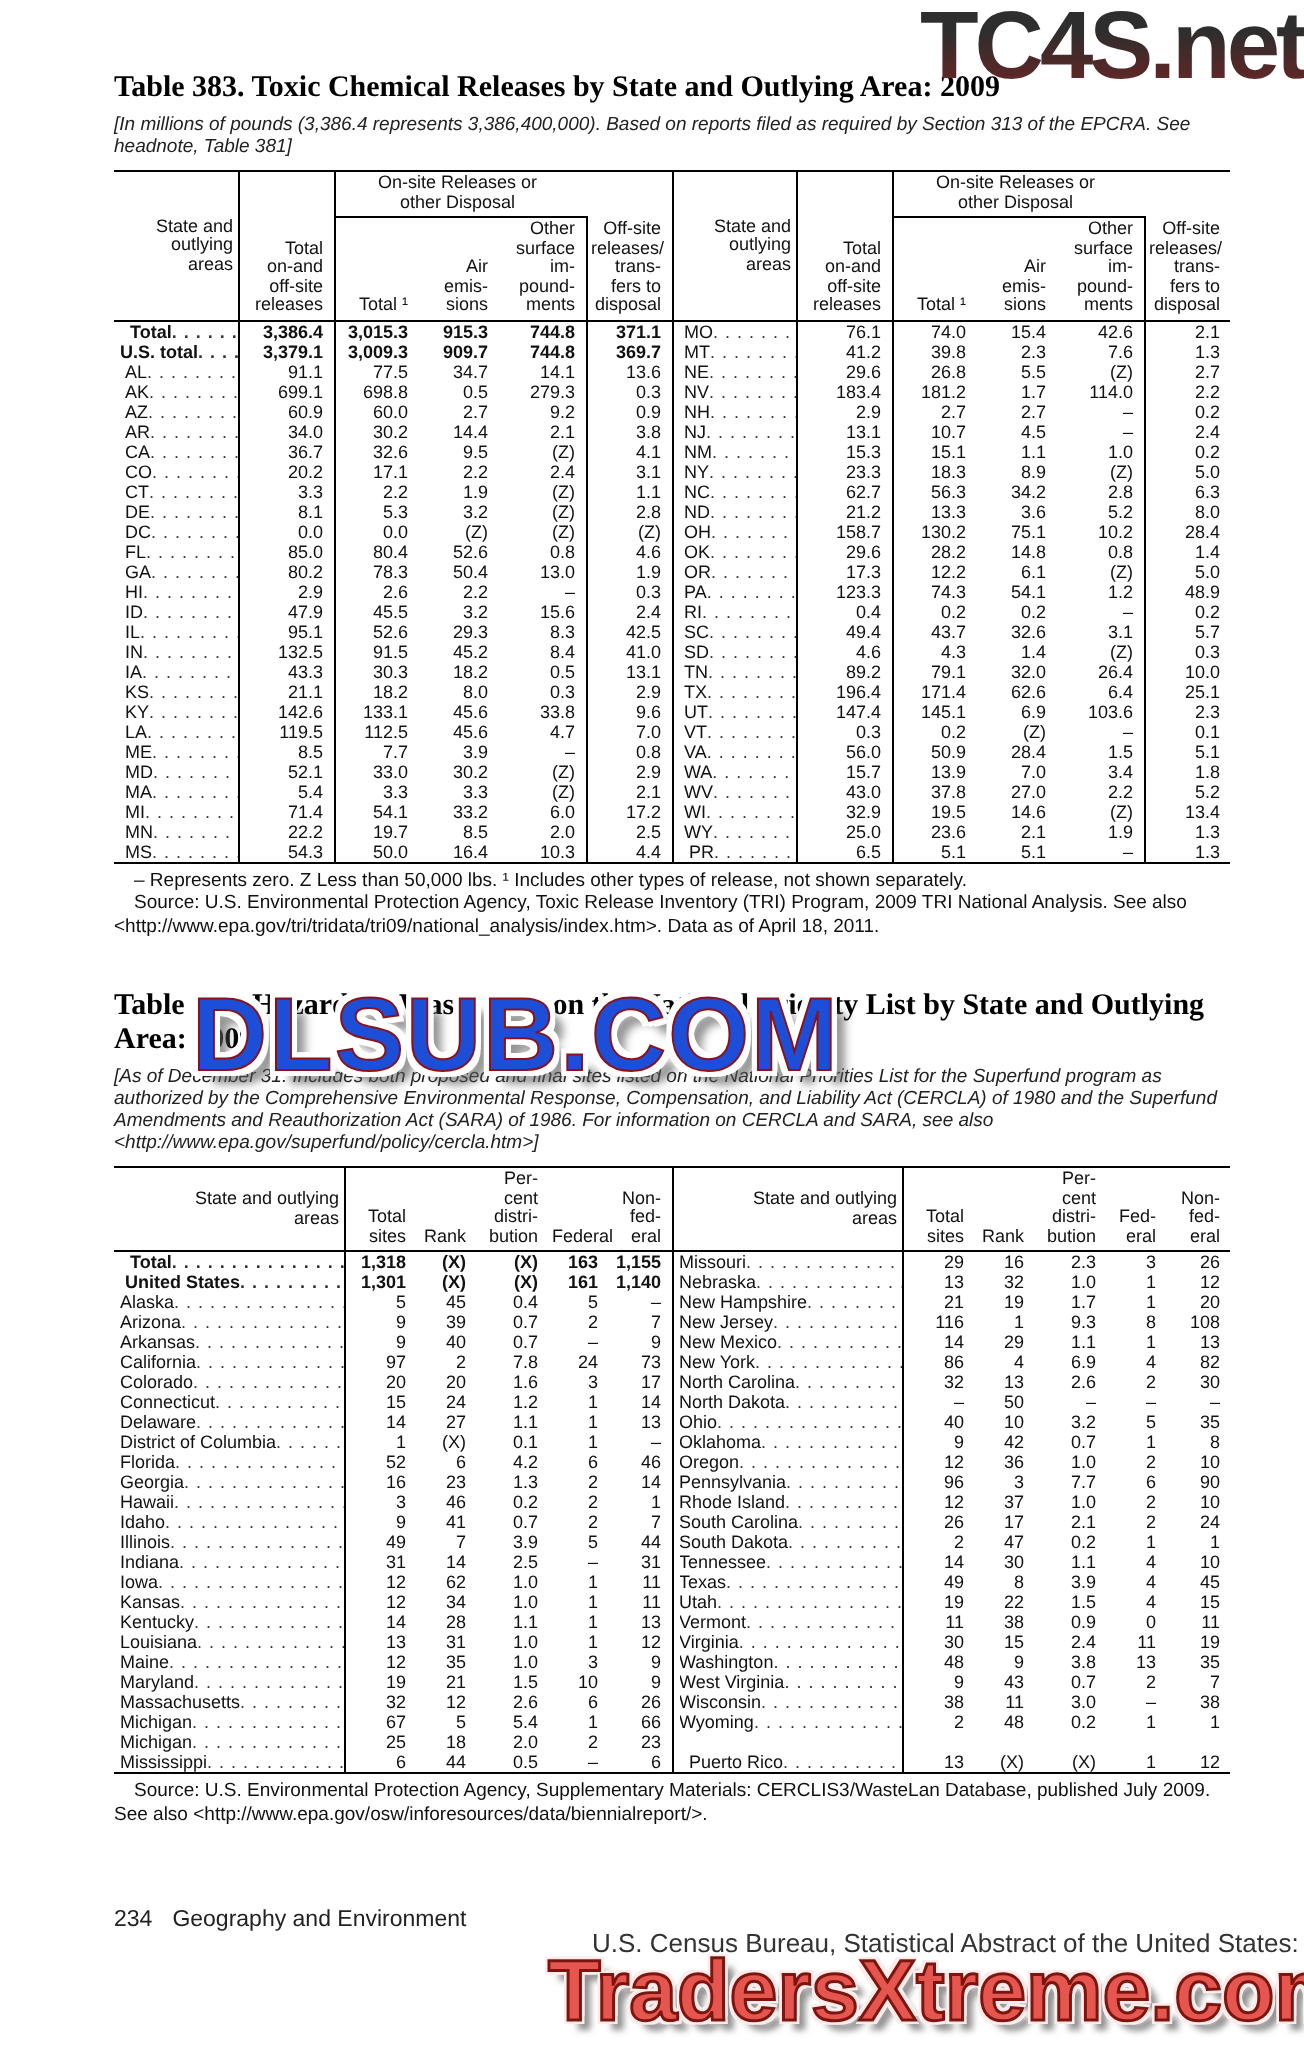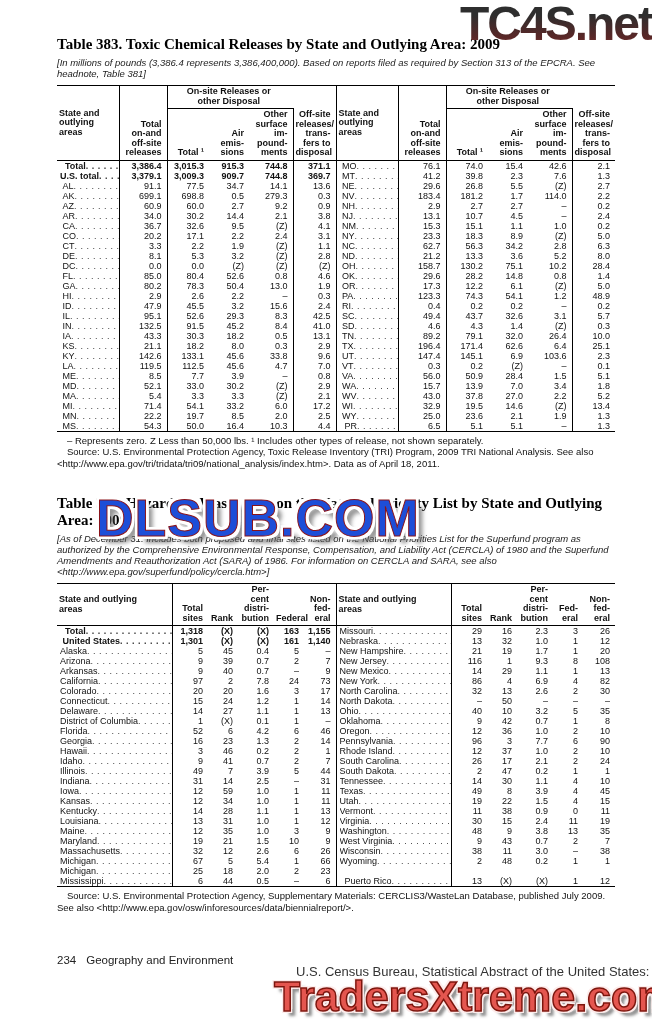--- a/index.html
+++ b/index.html
@@ -8,24 +8,24 @@
   .page{padding:36px 37px 0 57px;position:relative;}
 
   
   .tbl-title{font-family:"Liberation Serif",serif;font-weight:bold;font-size:15px;
              line-height:17px;margin:0 0 4px 0;color:#000;}
   .headnote{font-size:9.5px;line-height:11px;margin:0 0 6px 0;color:#222;width:558px;font-style:italic;}
 
   
   table.stat{border-collapse:collapse;table-layout:fixed;width:558px;
              border-top:1.5px solid #000;border-bottom:1.5px solid #000;font-size:9px;}
-  thead th{font-weight:bold;vertical-align:bottom;text-align:right;
+  thead th{font-weight:normal;vertical-align:bottom;text-align:right;
            border-bottom:1.3px solid #000;padding:1px 5px 2px 2px;
            line-height:9.5px;white-space:pre-line;}
-  th.h-state{text-align:left;vertical-align:middle;padding:1px 2px;}
+  th.h-state{text-align:right;vertical-align:middle;padding:1px 2px;}
   th.h-group{text-align:center;vertical-align:middle;border-bottom:1px solid #000;}
   .vr{border-right:1px solid #000;}
   td{height:10px;padding:0;line-height:10px;}
   td.nm{text-align:right;padding-right:5px;white-space:nowrap;}
   td.st{padding-left:3px;}
   .stw{display:flex;overflow:hidden;white-space:nowrap;}
   .dots{flex:1 1 auto;overflow:hidden;color:#333;}
   .dots::before{content:" . . . . . . . . . . . . . . . . . . . . . . . . . . . .";letter-spacing:.5px;}
   .b, .b .lbl{font-weight:bold;}
 
@@ -1225,21 +1225,21 @@
           <td class="nm">10</td>
         </tr>
         <tr>
           <td class="st vr">
             <div class="stw">
               <span class="lbl">Iowa</span>
               <span class="dots"></span>
             </div>
           </td>
           <td class="nm">12</td>
-          <td class="nm">59</td>
+          <td class="nm">62</td>
           <td class="nm">1.0</td>
           <td class="nm">1</td>
           <td class="nm vr">11</td>
           <td class="st vr">
             <div class="stw">
               <span class="lbl">Texas</span>
               <span class="dots"></span>
             </div>
           </td>
           <td class="nm">49</td>

